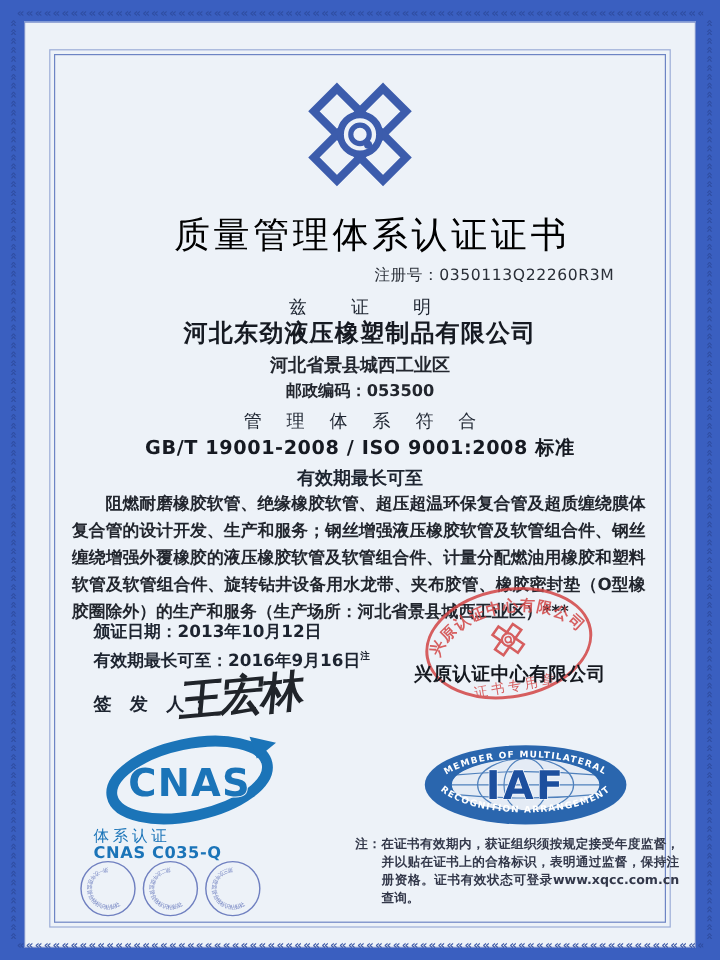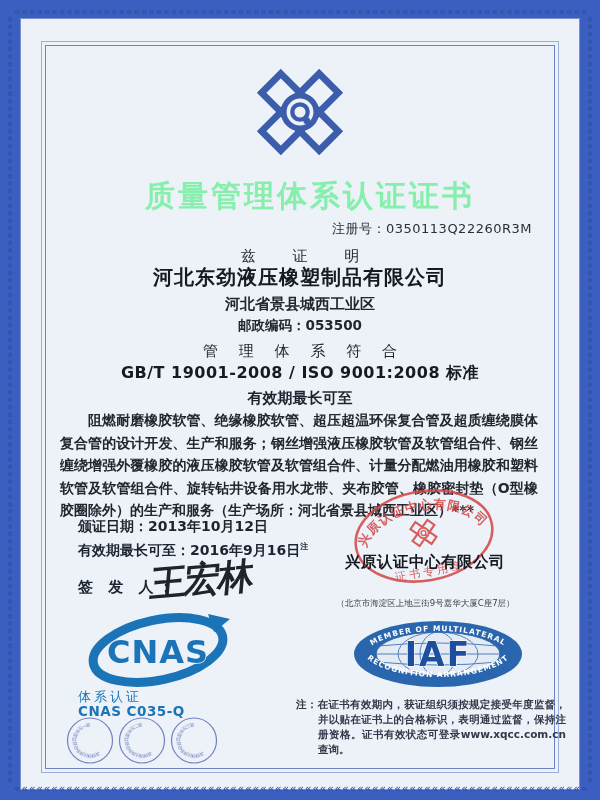--- a/index.html
+++ b/index.html
@@ -10,22 +10,22 @@
   .chev{position:absolute;color:#2f4da0;font-size:10px;font-weight:bold;letter-spacing:1px;
         overflow:hidden;white-space:nowrap;line-height:12px;opacity:.9;}
   .chev-top{top:6px;left:14px;right:14px;height:12px;text-align:center;}
   .chev-bottom{bottom:5px;left:14px;right:14px;height:12px;text-align:center;}
   .chev-left{left:4px;top:16px;bottom:16px;width:12px;writing-mode:vertical-rl;text-align:center;}
   .chev-right{right:4px;top:16px;bottom:16px;width:12px;writing-mode:vertical-rl;text-align:center;}
   .inner{position:absolute;left:45px;top:45px;right:45px;bottom:31px;
          border:1px solid #6d84c4;box-shadow:0 0 0 3px #edf2f8,0 0 0 4px #9cadd8;}
   .abs{position:absolute;}
   .ctr{left:0;right:0;text-align:center;}
-  .title{top:176px;font-size:30px;font-weight:bold;letter-spacing:3px;color:#86efac;padding-left:20px;}
-  .regline{top:220px;right:68px;font-size:13px;color:#2a2f38;letter-spacing:.5px;margin-left:39px;}
+  .title{top:176px;font-size:30px;font-weight:normal;letter-spacing:3px;color:#000000;padding-left:20px;}
+  .regline{top:220px;right:88px;font-size:13px;color:#2a2f38;letter-spacing:.5px;margin-left:39px;}
   .hereby{top:247px;font-size:15px;letter-spacing:16px;color:#1d2430;text-indent:16px;}
   .company{top:264px;font-size:20px;font-weight:bold;color:#161a22;letter-spacing:1px;}
   .caddr{top:295px;font-size:15px;font-weight:700;color:#22262e;}
   .postal{top:317px;font-size:13.5px;font-weight:600;color:#22262e;}
   .conform{top:342px;font-size:15px;font-weight:400;letter-spacing:8px;color:#1d2430;text-indent:8px;}
   .standard{top:363px;font-size:16px;font-weight:bold;color:#161a22;letter-spacing:.5px;}
   .scopeintro{top:389px;font-size:15px;font-weight:600;color:#1d2430;}
   .scopebody{top:409px;left:60px;width:478px;font-size:14px;font-weight:600;color:#22262e;
              line-height:22.5px;text-align:justify;text-indent:2em;}
   .issuedate{top:518px;left:78px;font-size:14px;font-weight:600;color:#1d2430;}
@@ -104,21 +104,20 @@
     <text font-size="12.5" fill="#d24545" font-weight="bold" letter-spacing="1">
       <textPath href="#sealArc" startOffset="50%" text-anchor="middle">兴原认证中心有限公司</textPath>
     </text>
     <g transform="translate(60,37) scale(0.30)">
       <use href="#emblem" color="#d24545"></use>
     </g>
     <text x="75" y="94" font-size="11" fill="#d24545" letter-spacing="3" text-anchor="middle">证书专用章</text>
   </svg>
 
   <div class="abs issuer">兴原认证中心有限公司</div>
-  <div class="abs issueraddr">（北京市海淀区上地三街9号嘉华大厦C座7层）</div>
 
   <svg class="abs cnaswrap" viewBox="0 0 160 86">
     <ellipse cx="80" cy="44" rx="66" ry="30" fill="none" stroke="#1b74b8" stroke-width="9" transform="rotate(-12 80 44)"></ellipse>
     <polygon points="130,8 152,13 136,26" fill="#1b74b8"></polygon>
     <text x="80" y="57" font-size="32" font-weight="bold" fill="#1b74b8" text-anchor="middle" letter-spacing="1" stroke="#edf2f8" stroke-width="1.5" paint-order="stroke">CNAS</text>
   </svg>
   <div class="abs cnascap1">体系认证</div>
   <div class="abs cnascap2">CNAS C035-Q</div>
 
   <svg class="abs iafwrap" viewBox="0 0 172 68">

